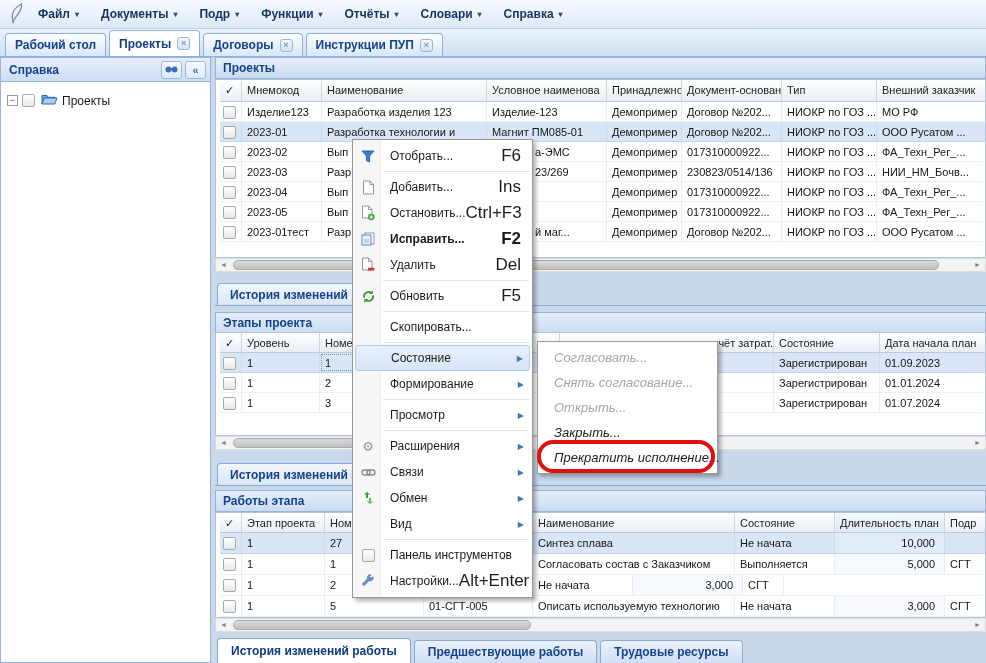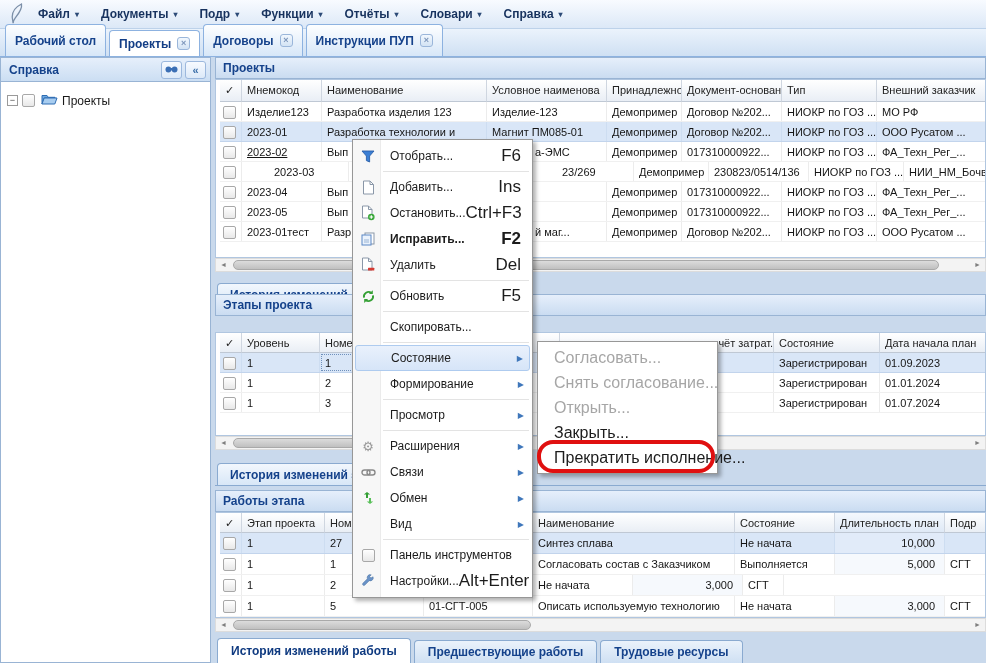--- a/index.html
+++ b/index.html
@@ -11,21 +11,21 @@
   .menubar { height:29px; background:linear-gradient(#f8fbff,#dce8f7);
     border-bottom:1px solid #bdd2ea; display:flex; align-items:center; padding-left:5px; }
   .logo { width:22px; height:24px; display:flex; align-items:center; justify-content:center; }
   .menu-item { display:flex; align-items:center; gap:5px; padding:3px 11px; font-size:12px;
     font-weight:bold; color:#17325e; cursor:default; border-radius:3px; }
   .menu-item .dd { font-size:8px; color:#2c4a77; }
 
   
   .tabstrip { height:28px; background:linear-gradient(#ebf3fc,#cfe0f3);
     border-bottom:1px solid #8db2e0; display:flex; align-items:flex-end; padding-left:5px; gap:3px; }
-  .tab { height:32px; display:flex; align-items:center; gap:6px; padding:0 9px;
+  .tab { height:23px; display:flex; align-items:center; gap:6px; padding:0 9px;
     border:1px solid #8db2e0; border-bottom:none; border-radius:4px 4px 0 0;
     background:linear-gradient(#fdfeff,#d7e7f8); font-size:12px; font-weight:bold; color:#15428b; }
   .tab.active { background:#fff; height:26px; color:#123d85; }
   .tab-close { width:13px; height:13px; border:1px solid #9ab6da; border-radius:3px;
     background:linear-gradient(#f2f8fe,#d3e3f4); color:#7b95ba; font-size:9px; line-height:11px;
     text-align:center; font-weight:bold; }
 
   
   .sidebar { position:absolute; left:0; top:57px; width:211px; bottom:0;
     background:#fff; border:1px solid #99b4d4; }
@@ -108,21 +108,21 @@
   .mi .sc { margin-left:auto; padding-right:9px; font-size:17px; color:#1c1c1c; }
   .mi.bold .sc { font-weight:bold; }
   .mi .arrow { margin-left:auto; padding-right:6px; font-size:8px; color:#3f77bb; }
   .mi.hl { background:linear-gradient(#e9f1fc,#d6e5f8); border:1px solid #aecbef; }
   .msep { height:1px; background:#e3e3e3; margin:2px 3px 2px 30px; }
   .gearglyph { font-size:13px; color:#9a9a9a; }
 
   .sub-menu { position:absolute; left:537px; top:341px; width:181px; background:#fff;
     border:1px solid #979797; box-shadow:3px 3px 4px rgba(0,0,0,.3); z-index:11; padding:3px 0; }
   .smi { height:25px; display:flex; align-items:center; padding-left:16px; }
-  .smi .lbl { font-size:16px; color:#1c1c1c; white-space:nowrap; }
+  .smi .lbl { font-size:13px; color:#1c1c1c; white-space:nowrap;font-style:italic; }
   .smi.disabled .lbl { color:#a6a6a6; }
 
   .red-annotation { position:absolute; left:537px; top:440px; width:178px; height:33px;
     border:4px solid #e01010; border-radius:16px; z-index:12; pointer-events:none; }
 </style>
 </head>
 <body>
 
 <div class="menubar">
   <div class="logo">
@@ -245,33 +245,33 @@
         <div class="gcell" style="width: 120px; flex: 0 0 120px;">Магнит ПМ085-01</div>
         <div class="gcell" style="width: 75px; flex: 0 0 75px;">Демопример</div>
         <div class="gcell" style="width: 100px; flex: 0 0 100px;">Договор №202...</div>
         <div class="gcell" style="width: 95px; flex: 0 0 95px;">НИОКР по ГОЗ ...</div>
         <div class="gcell" style="width: 109px; flex: 0 0 109px;">ООО Русатом ...</div>
       </div>
       <div class="grow">
         <div class="gcell gcb">
           <div class="cbx"></div>
         </div>
-        <div class="gcell" style="width: 80px; flex: 0 0 80px; text-decoration: underline;">2023-02</div>
+        <div class="gcell" style="width: 80px; flex: 0 0 80px;">2023-02</div>
         <div class="gcell" style="width: 165px; flex: 0 0 165px;">Вып</div>
         <div class="gcell frag" style="width: 120px; flex: 0 0 120px;">а-ЭМС</div>
         <div class="gcell" style="width: 75px; flex: 0 0 75px;">Демопример</div>
         <div class="gcell" style="width: 100px; flex: 0 0 100px;">017310000922...</div>
         <div class="gcell" style="width: 95px; flex: 0 0 95px;">НИОКР по ГОЗ ...</div>
         <div class="gcell" style="width: 109px; flex: 0 0 109px;">ФА_Техн_Рег_...</div>
       </div>
       <div class="grow">
         <div class="gcell gcb">
           <div class="cbx"></div>
         </div>
-        <div class="gcell" style="width: 80px; flex: 0 0 80px; margin-left: 27px;">2023-03</div>
+        <div class="gcell" style="width: 80px; flex: 0 0 80px;">2023-03</div>
         <div class="gcell" style="width: 165px; flex: 0 0 165px;">Разр</div>
         <div class="gcell frag" style="width: 120px; flex: 0 0 120px;">23/269</div>
         <div class="gcell" style="width: 75px; flex: 0 0 75px;">Демопример</div>
         <div class="gcell" style="width: 100px; flex: 0 0 100px;">230823/0514/136</div>
         <div class="gcell" style="width: 95px; flex: 0 0 95px;">НИОКР по ГОЗ ...</div>
         <div class="gcell" style="width: 109px; flex: 0 0 109px;">НИИ_НМ_Бочв...</div>
       </div>
       <div class="grow">
         <div class="gcell gcb">
           <div class="cbx"></div>
@@ -312,21 +312,21 @@
   <div class="hscroll" style="top:201px">
     <div class="hs-arrow left">◄</div>
     <div class="hs-thumb" style="left:17px;width:706px"></div>
     <div class="hs-arrow right">►</div>
   </div>
 
   <div class="subtab-strip" style="top:225px">
     <div class="subtab">История изменений п...</div>
   </div>
 
-  <div class="panel-header" style="top:237px">
+  <div class="panel-header" style="top:255px">
     <span>Этапы проекта</span>
   </div>
   <div class="grid" id="grid2" style="top:275px;height:104px">
       <div class="ghead">
         <div class="gh gcb">✓</div>
         <div class="gh" style="width: 78px; flex: 0 0 78px;"><span>Уровень</span></div>
         <div class="gh" style="width: 80px; flex: 0 0 80px;"><span>Номер</span></div>
         <div class="gh" style="width: 160px; flex: 0 0 160px;"><span></span></div>
         <div class="gh indent-h" style="width: 214px; flex: 0 0 214px;"><span>счёт затрат.</span></div>
         <div class="gh" style="width: 106px; flex: 0 0 106px;"><span>Состояние</span></div>

